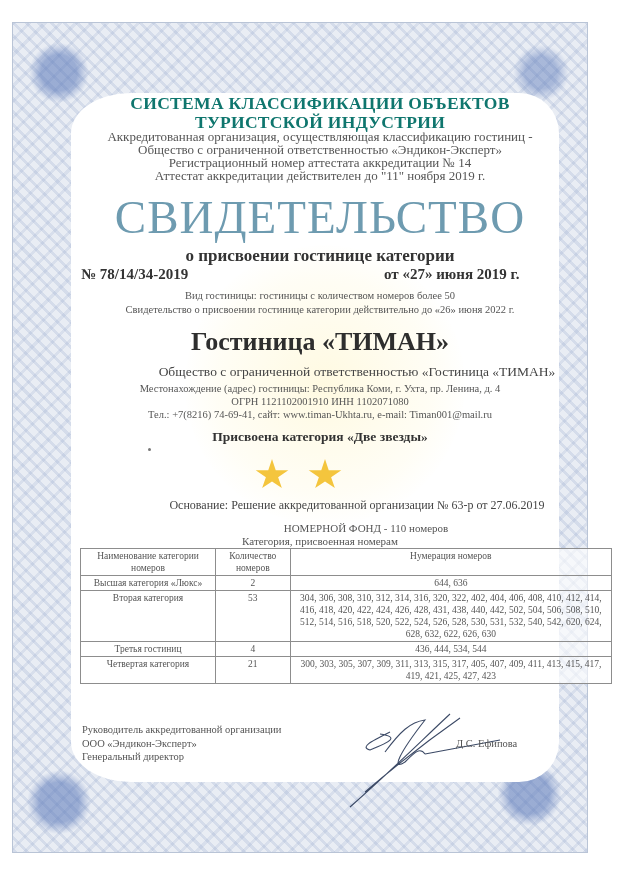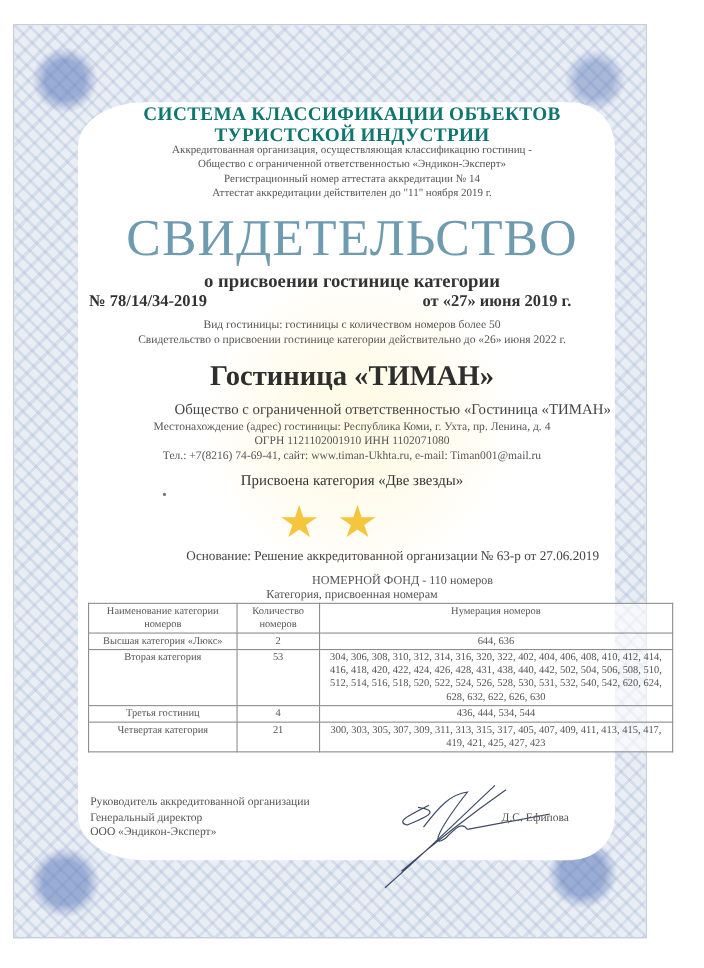--- a/index.html
+++ b/index.html
@@ -33,28 +33,28 @@
       background: #ffffff;
       border-radius: 60px 40px 40px 60px / 40px 40px 40px 40px;
     }
     .watermark {
       position: absolute; left: 185px; top: 245px; width: 280px; height: 280px;
       border-radius: 50%;
       background: radial-gradient(circle, rgba(255,244,190,.45) 0%, rgba(255,248,215,.25) 55%, transparent 72%);
     }
     .c { position: absolute; left: 0; width: 640px; text-align: center; white-space: nowrap; }
     .org-title { font-weight: bold; font-size: 17.5px; letter-spacing: .3px; color: #0f766e; line-height: 20px; }
-    .org-sub { font-size: 10px; color: #555; line-height: 13px; }
+    .org-sub { font-size: 13px; color: #555; line-height: 13px; }
     .big-title { font-size: 47px; color: #6e9bb0; letter-spacing: 1px; }
     .subtitle { font-weight: bold; font-size: 17px; color: #333; }
     .num { position: absolute; font-weight: bold; font-size: 15px; color: #333; }
     .small { font-size: 10.5px; color: #555; }
     .hotel { font-weight: bold; font-size: 26px; color: #2e2e2e; }
     .company { font-size: 13.5px; color: #444; padding-left: 37px; }
-    .cat { font-weight: normal; font-size: 13.5px; color: #333; }
+    .cat { font-weight: bold; font-size: 13.5px; color: #333; }
     .star {
       position: absolute; width: 34px; height: 32px;
       background: #f4c53d;
       clip-path: polygon(50% 0%, 61% 35%, 98% 35%, 68% 57%, 79% 91%, 50% 70%, 21% 91%, 32% 57%, 2% 35%, 39% 35%);
     }
     table.rooms {
       position: absolute; left: 80px; top: 548px; width: 532px;
       border-collapse: collapse; font-size: 9.5px; color: #555;
       font-family: Liberation Serif, serif;
       background: rgba(255,255,255,.6);
@@ -139,21 +139,21 @@
     <tr>
       <td>Четвертая категория</td>
       <td>21</td>
       <td>300, 303, 305, 307, 309, 311, 313, 315, 317, 405, 407, 409, 411, 413, 415, 417, 419, 421, 425, 427, 423</td>
     </tr>
   </tbody>
 </table>
 
 <div class="sig-left">
   <div>Руководитель аккредитованной организации</div>
+  <div>ООО «Эндикон-Эксперт»</div>
   <div>Генеральный директор</div>
-  <div>ООО «Эндикон-Эксперт»</div>
 </div>
 
 <svg class="signature" viewBox="0 0 180 100">
   <path d="M20 95 C60 60, 90 30, 120 2 M60 20 C40 30, 30 35, 40 38 C60 30, 70 25, 50 22 M55 40 C70 20, 80 10, 95 8 C70 40, 60 60, 75 50 C85 40, 90 35, 95 42 M95 42 L170 28 M35 80 C70 50, 110 20, 130 6" fill="none" stroke="#3c4a66" stroke-width="1.1"></path>
 </svg>
 
 <div class="sig-right">Д.С. Ефипова</div>
 
 </body></html>

